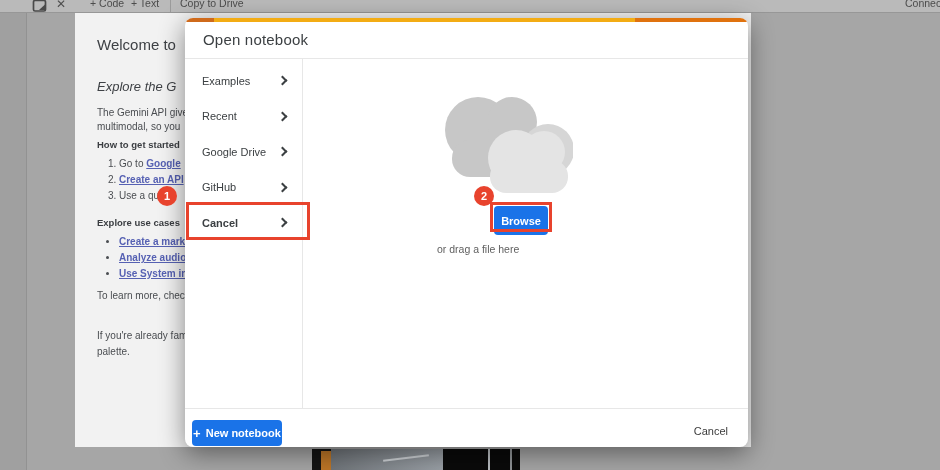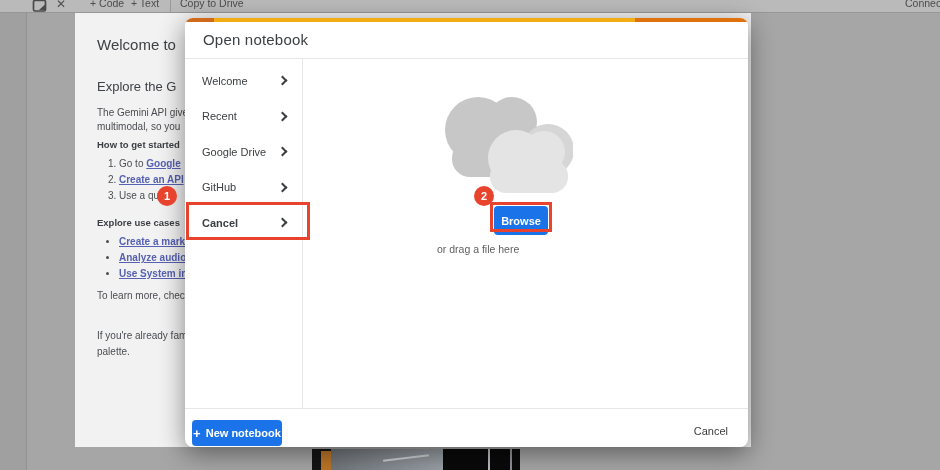--- a/index.html
+++ b/index.html
@@ -16,21 +16,21 @@
   #tb-code { left:90px; } #tb-text { left:131px; } #tb-copy { left:180px; } #tb-connect { left:905px; }
   .tb-sep { position:absolute; left:170px; top:0; width:1px; height:12px; background:#9b9b9b; }
   .doc-icon { position:absolute; left:32px; top:-1px; }
   .close-x { position:absolute; left:56px; top:-3px; font-size:12px; color:#4f4f4f; line-height:14px; }
 
   .left-rail { position:absolute; left:0; top:13px; width:27px; height:457px;
     background:#a0a0a0; border-right:1px solid #929292; }
   .content { position:absolute; left:75px; top:13px; width:676px; height:434px; background:#f2f2f2; }
   .content * { color:#4a4d51; }
   .nb-title   { position:absolute; left:22px; top:23px;  font-size:15px; font-weight:400; color:#3e4145; }
-  .nb-head2   { position:absolute; left:22px; top:66px;  font-size:13px; font-weight:400; color:#3e4145; }
+  .nb-head2   { position:absolute; left:22px; top:66px;  font-size:13px; font-weight:400; color:#3e4145;font-style:italic; }
   .nb-intro   { position:absolute; left:22px; top:93px;  font-size:10px; line-height:13.5px; }
   .nb-bold    { position:absolute; left:22px; font-size:9.5px; font-weight:bold; color:#3b3e42; }
   #nb-howto   { top:126px; } #nb-usecases { top:204px; }
   .nb-ol      { position:absolute; left:22px; top:143px; font-size:10px; line-height:16px; padding-left:22px; }
   .nb-ul      { position:absolute; left:22px; top:221px; font-size:10px; line-height:16px; padding-left:22px; }
   .nb-link    { color:#5661b3 !important; text-decoration:underline; cursor:pointer;font-weight:bold; }
   .nb-learn   { position:absolute; left:22px; top:277px; font-size:10px; }
   .nb-outro   { position:absolute; left:22px; top:315px; font-size:10px; line-height:16px; }
 
   .bottom-photo { position:absolute; left:312px; top:449px; width:208px; height:21px;
@@ -151,21 +151,21 @@
   <div class="loader">
     <div class="seg1"></div>
     <div class="seg2"></div>
     <div class="seg3"></div>
   </div>
   <div class="dlg-title">Open notebook</div>
   <div class="hdr-line"></div>
 
   <div class="sidebar">
     <div class="side-item">
-      <span class="side-label">Welcome</span>
+      <span class="side-label">Examples</span>
       <span class="chev"></span>
     </div>
     <div class="side-item">
       <span class="side-label">Recent</span>
       <span class="chev"></span>
     </div>
     <div class="side-item">
       <span class="side-label">Google Drive</span>
       <span class="chev"></span>
     </div>

